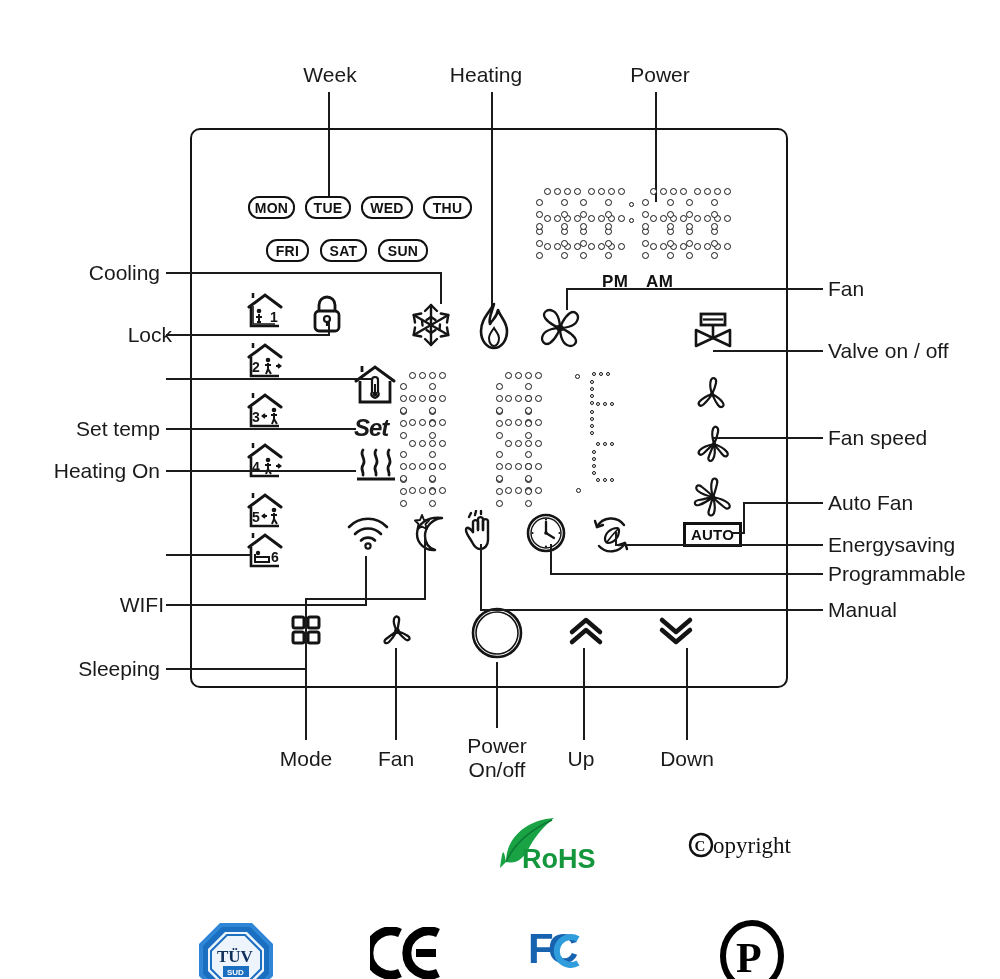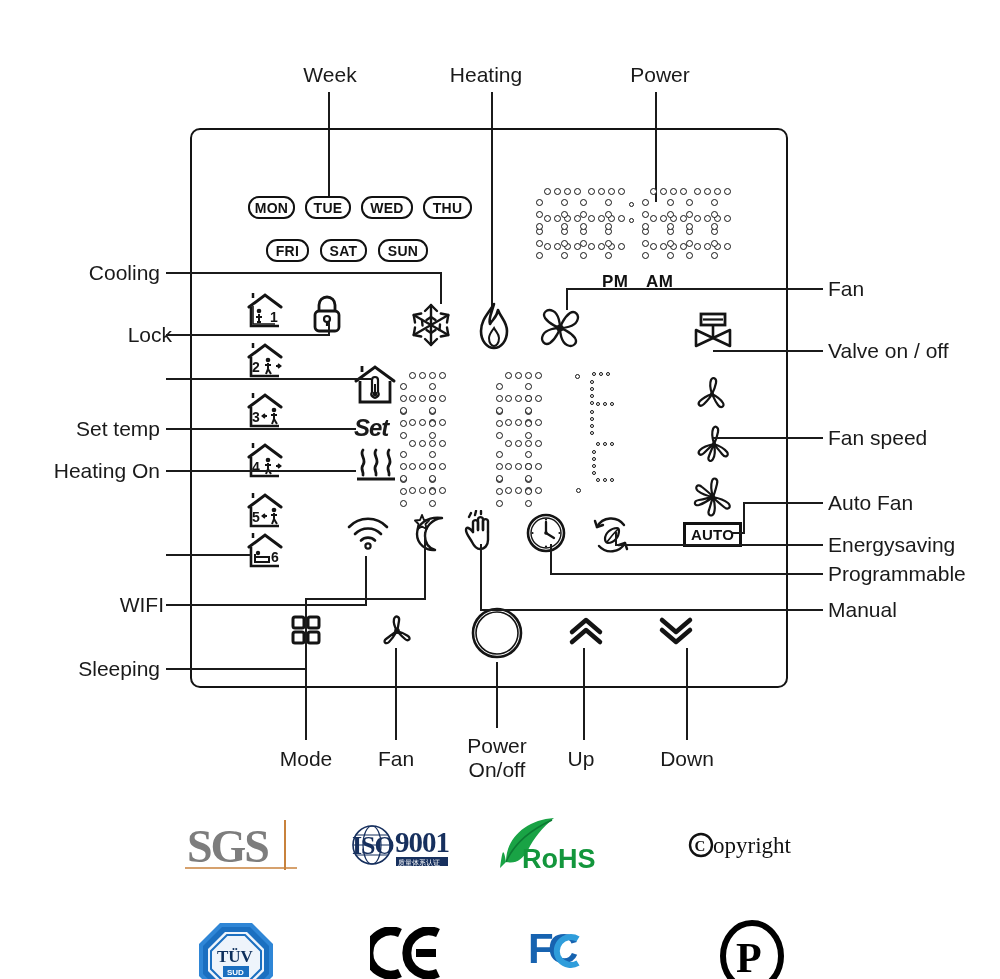--- a/index.html
+++ b/index.html
@@ -713,39 +713,21 @@
 On/off</span></div>
   <div class="lbl c" style="left:521px;top:714px;width:120px;">Up</div>
   <div class="lbl c" style="left:627px;top:714px;width:120px;">Down</div>
 
   <div class="ln lnv" style="left:305px;top:616px;height:92px;"></div>
   <div class="ln lnv" style="left:395px;top:616px;height:92px;"></div>
   <div class="ln lnv" style="left:496px;top:630px;height:66px;"></div>
   <div class="ln lnv" style="left:583px;top:616px;height:92px;"></div>
   <div class="ln lnv" style="left:686px;top:616px;height:92px;"></div>
 
-  <div class="abs" style="left:185px;top:786px;">
-    <svg viewBox="0 0 118 56" width="118" height="56">
-      <text x="2" y="44" font-size="46" font-weight="bold" fill="#7d7d7d" font-family="Liberation Serif, serif" letter-spacing="-2">SGS</text>
-      <path d="M100 2 L100 52" stroke="#c8823c" stroke-width="2"></path>
-      <path d="M0 50 L112 50" stroke="#c8823c" stroke-width="1.4"></path>
-    </svg>
-  </div>
-
-  <div class="abs" style="left:348px;top:788px;">
-    <svg viewBox="0 0 122 52" width="122" height="52">
-      <ellipse cx="24" cy="25" rx="19" ry="19" fill="none" stroke="#17305e" stroke-width="1.6"></ellipse>
-      <ellipse cx="24" cy="25" rx="9" ry="19" fill="none" stroke="#17305e" stroke-width="1.2"></ellipse>
-      <path d="M5 25 L43 25 M8 15 L40 15 M8 35 L40 35" stroke="#17305e" stroke-width="1.2"></path>
-      <text x="4" y="34" font-size="26" font-weight="bold" fill="#17305e" font-family="Liberation Serif, serif" letter-spacing="-1">ISO</text>
-      <text x="47" y="32" font-size="29" font-weight="bold" fill="#17305e" font-family="Liberation Serif, serif" letter-spacing="-1">9001</text>
-      <rect x="48" y="37" width="52" height="9" fill="#17305e"></rect>
-      <text x="50" y="44.5" font-size="7" fill="#ffffff" font-family="Liberation Sans, sans-serif">质量体系认证</text>
-    </svg>
-  </div>
+
 
   <div class="abs" style="left:492px;top:780px;">
     <svg viewBox="0 0 120 62" width="120" height="62">
       <path d="M14 50 C14 26 34 8 62 6 C50 16 42 26 36 38 C30 48 24 52 14 50 Z" fill="#19a345"></path>
       <path d="M14 50 C20 36 34 20 60 8" stroke="#0d7a33" stroke-width="1.6" fill="none"></path>
       <path d="M8 56 C10 42 11 32 14 50" fill="#19a345"></path>
       <text x="30" y="56" font-size="27" font-weight="bold" fill="#13963c" font-family="Liberation Sans, sans-serif">RoHS</text>
     </svg>
   </div>
 

